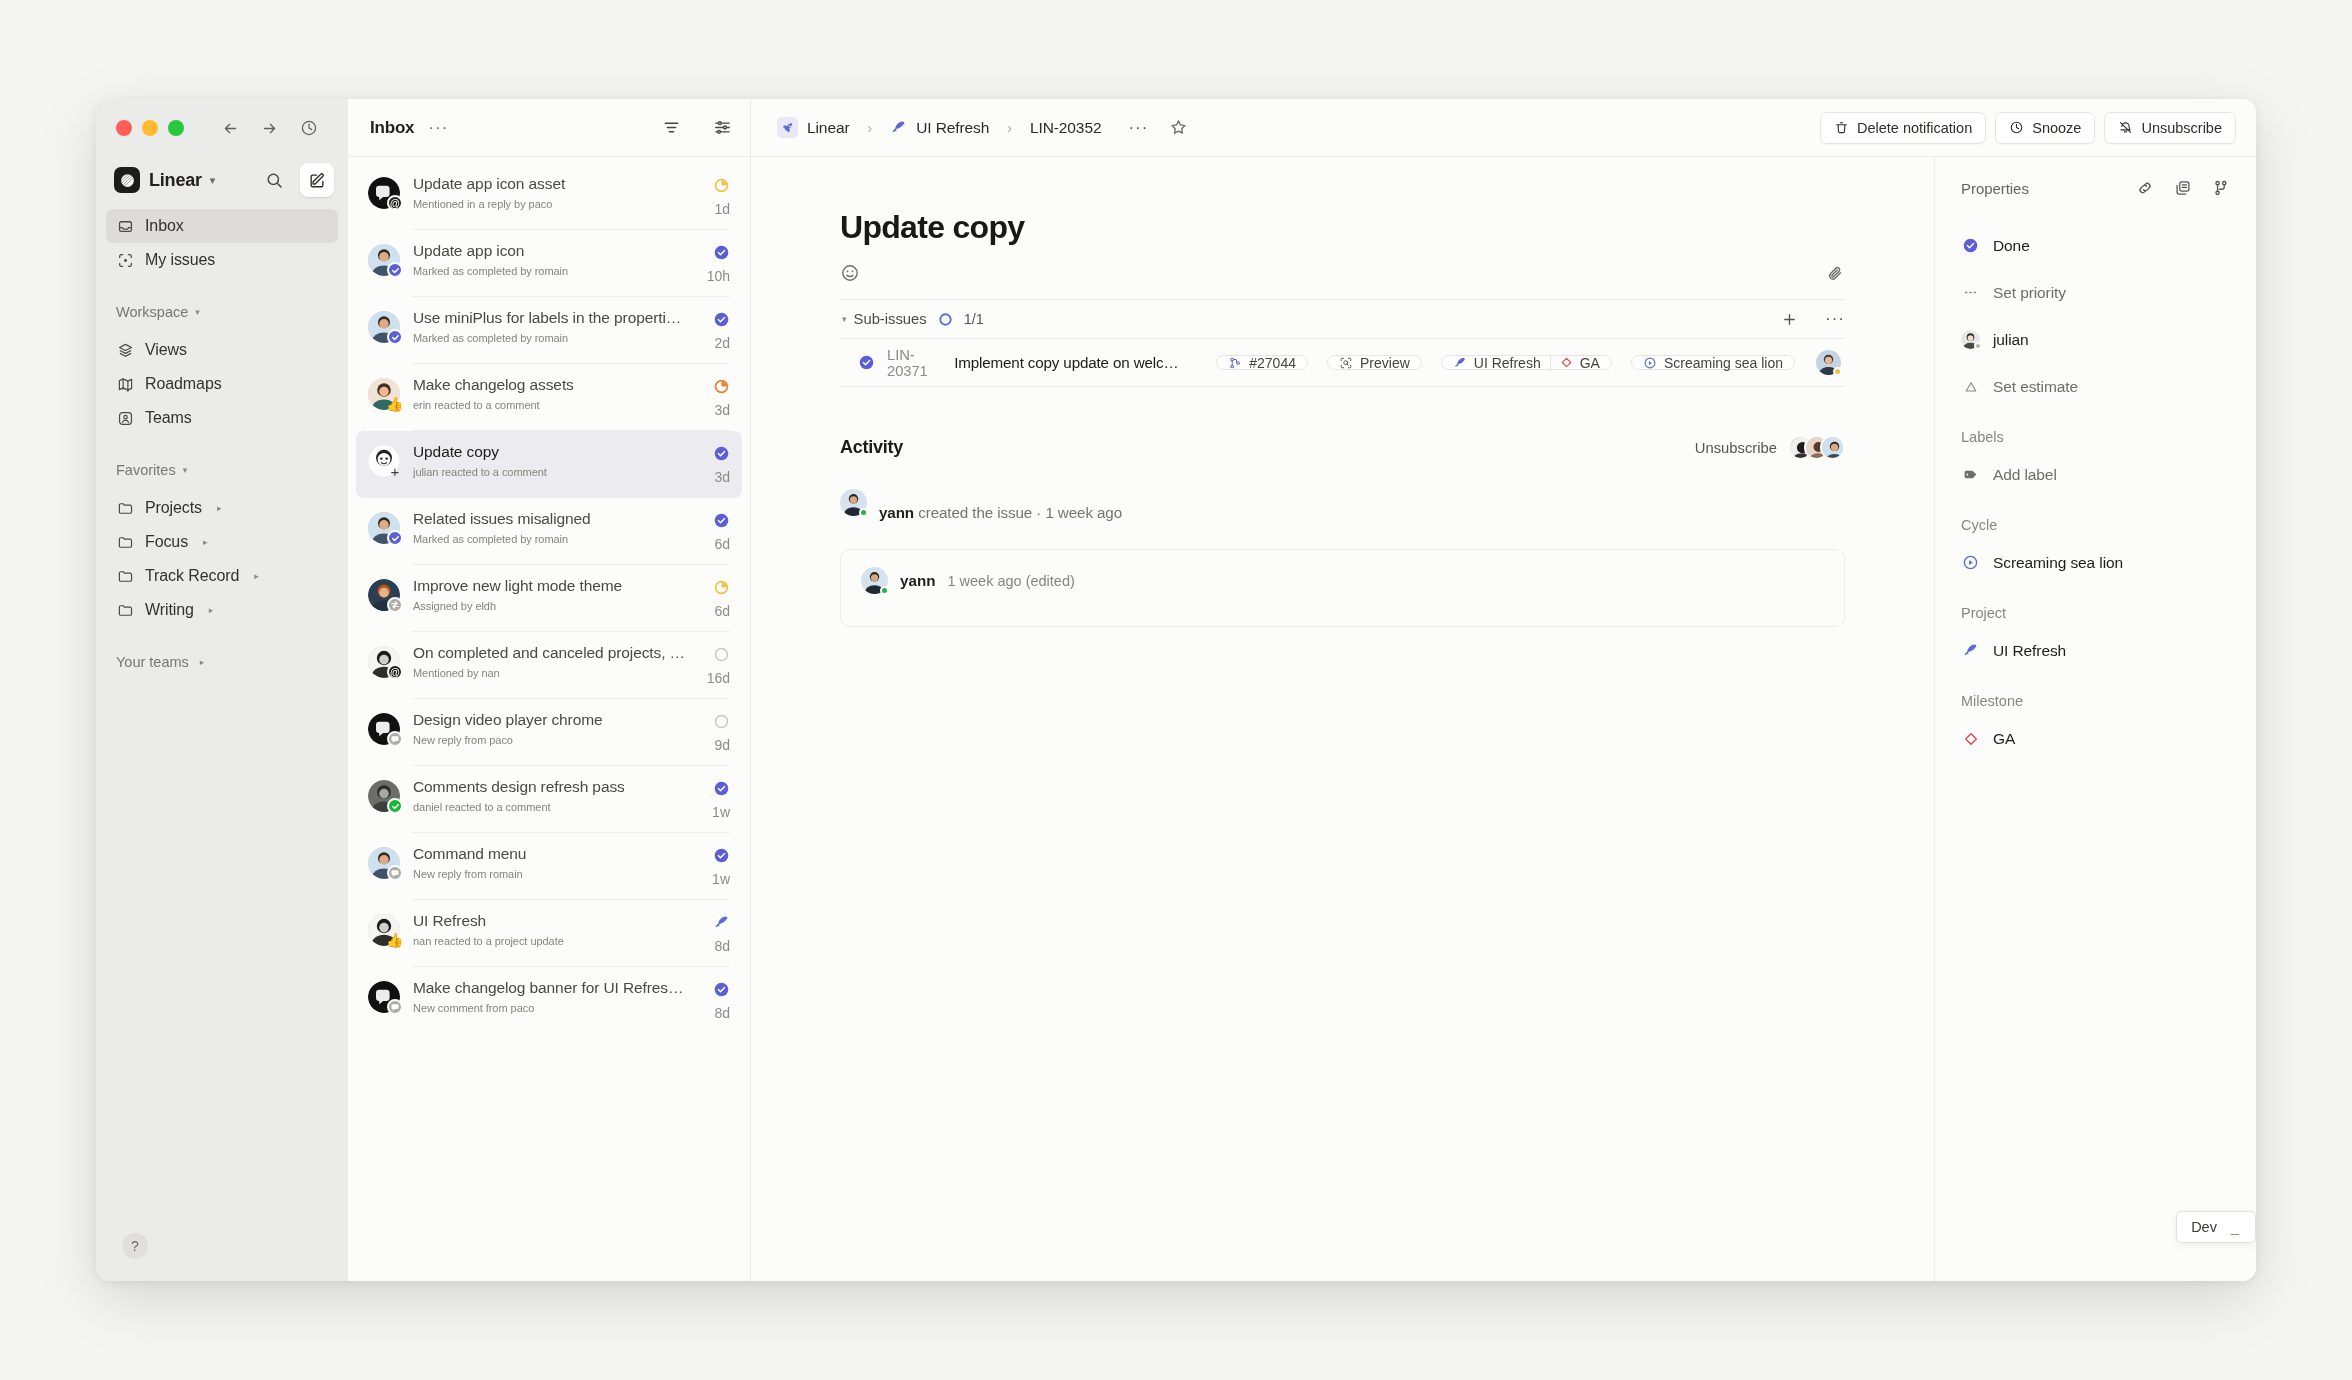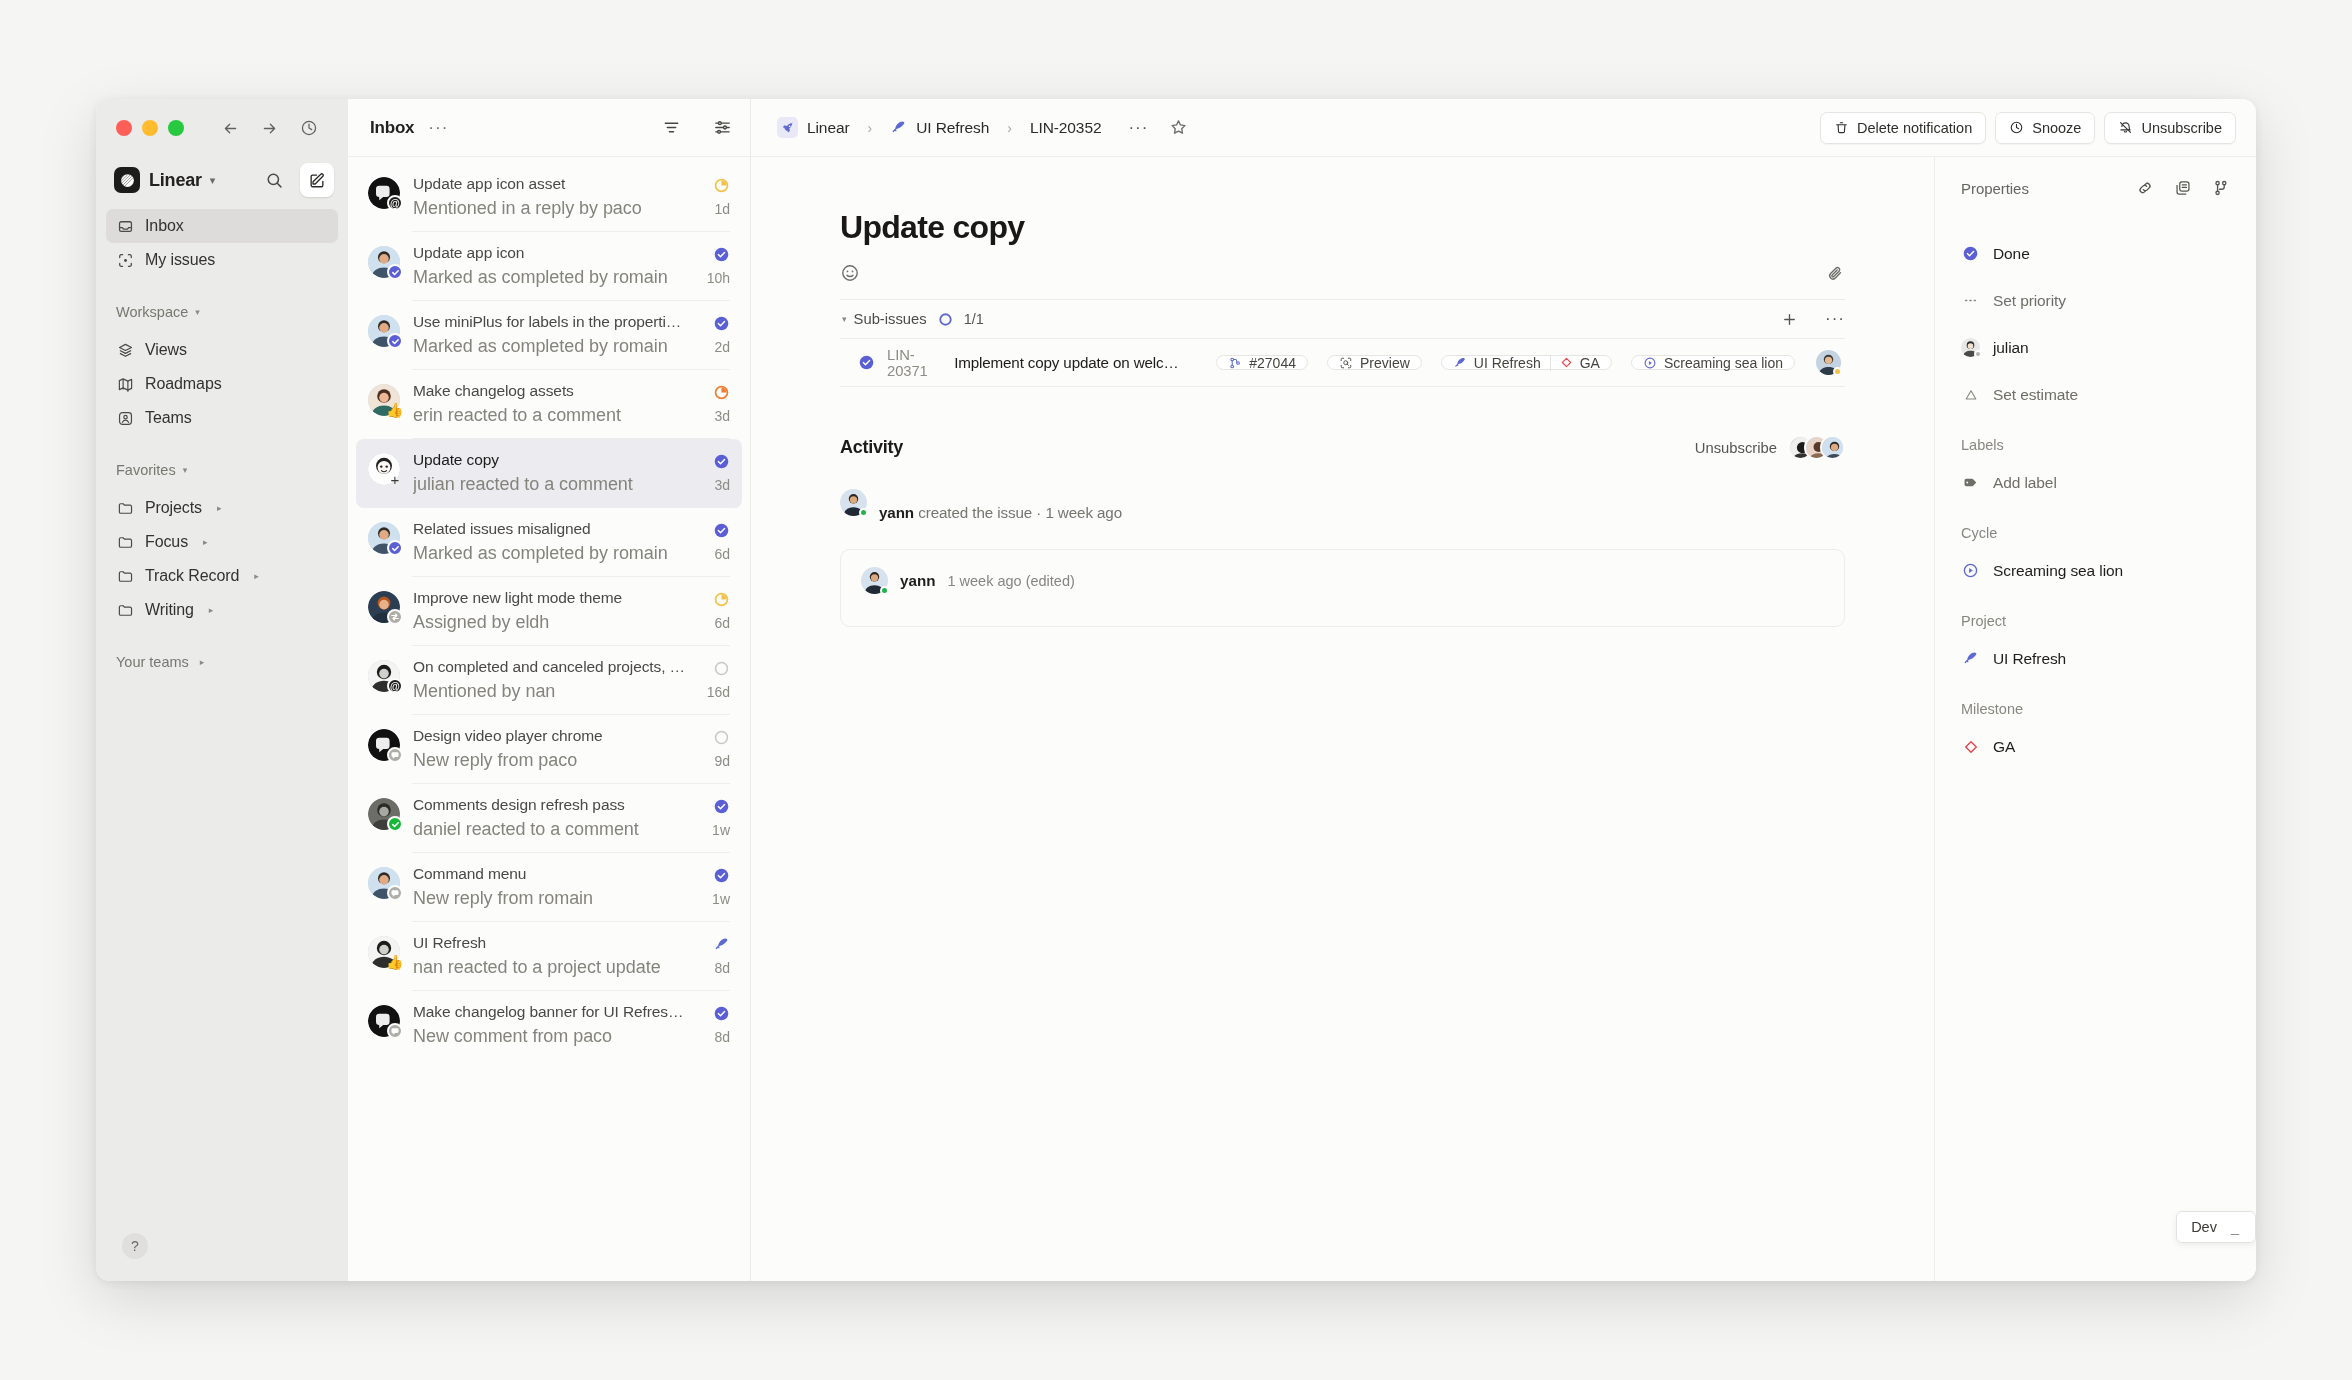--- a/index.html
+++ b/index.html
@@ -138,21 +138,21 @@
   .badge.plus { background: transparent; border: none; color: #3b3a36; font-size: 15px; font-weight: 500; }
 
   .row-main { flex: 1; min-width: 0; }
   .row-title {
     font-size: 15.5px; color: #4a4944; letter-spacing: -.1px;
     white-space: nowrap; overflow: hidden; text-overflow: ellipsis;
     margin-bottom: 5px;
   }
   .inbox-row.selected .row-title { color: #1c1c1a; font-weight: 500; }
   .row-sub {
-    font-size: 18px; color: #85847c; letter-spacing: -.05px;
+    font-size: 11px; color: #85847c; letter-spacing: -.05px;
     white-space: nowrap; overflow: hidden; text-overflow: ellipsis;
   }
   .row-right {
     display: flex; flex-direction: column; align-items: flex-end;
     gap: 7px; flex: 0 0 auto; padding-top: 2px;
   }
   .row-time { font-size: 14px; color: #8d8c84; }
 
   .st { width: 17px; height: 17px; display:flex; align-items:center; justify-content:center;}
 
@@ -285,21 +285,21 @@
   .comment-body a { color: #5e6ad2; text-decoration: none; }
   .mention { font-weight: 600; color: #1f1e1b; }
 
   
   .props {
     width: 322px; flex: 0 0 322px;
     border-left: 1px solid #eeeeeb;
     padding: 22px 26px 0 26px;
     background: #fcfcfb;
   }
-  .props-head { display: flex; align-items: center; margin-bottom: 40px; }
+  .props-head { display: flex; align-items: center; margin-bottom: 32px; }
   .props-title { font-size: 15px; color: #66655f; letter-spacing: -.05px;}
   .ph-spacer { flex: 1; }
   .ph-ic { color: #57564f; margin-left: 20px; display: flex; align-items: center; }
 
   .prop-row {
     display: flex; align-items: center; gap: 13px;
     height: 33px; margin-bottom: 14px;
   }
   .prop-ic { width: 19px; display: flex; align-items: center; justify-content: center; flex: 0 0 19px; }
   .prop-label { font-size: 15.5px; color: #1f1e1b; letter-spacing: -.1px; }

